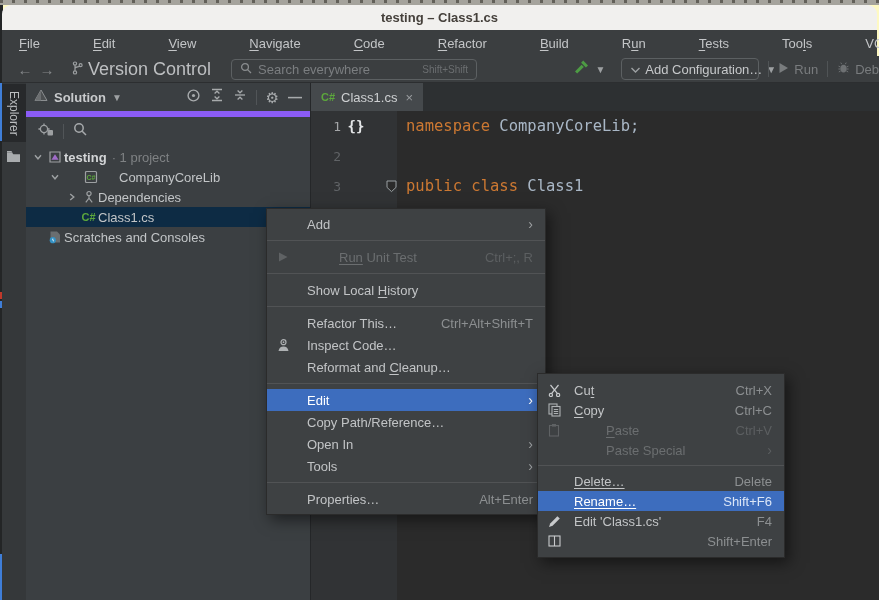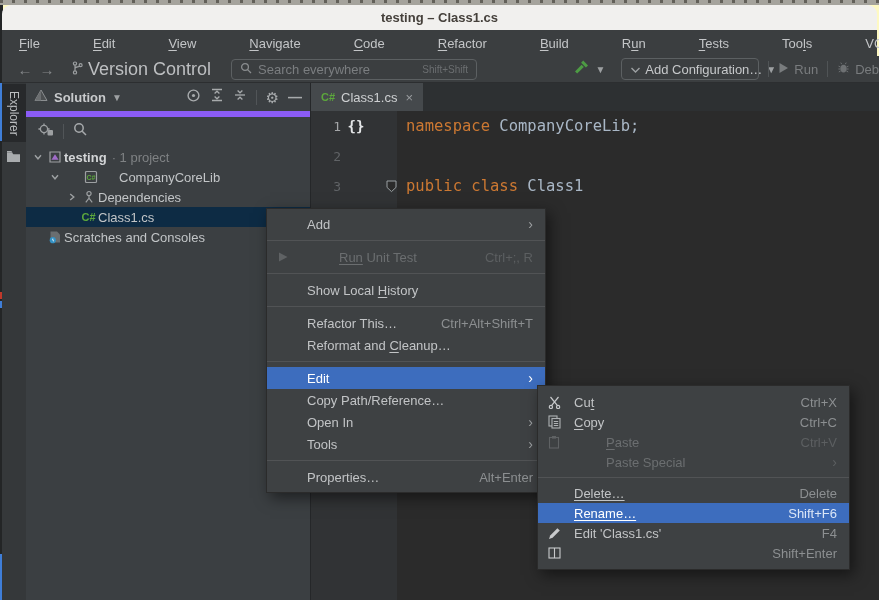--- a/index.html
+++ b/index.html
@@ -75,21 +75,21 @@
   .lnum.active{color:#a4a6a8;}
   .gslot{width:30px;text-align:center;color:#e4e6e8;font-size:14px;font-weight:bold;flex:none;}
   .fslot{width:26px;display:flex;justify-content:flex-end;align-items:center;flex:none;}
   .code{padding-left:9px;white-space:pre;}
   .tok-keyword{color:#cc7832;}
   .tok-plain{color:#a9b7c6;}
   
   .menu{position:absolute;background:#3e4143;border:1px solid #2b2b2b;box-shadow:4px 5px 14px rgba(0,0,0,.5);
      box-sizing:border-box;font-size:13px;color:#c2c4c6;z-index:5;}
   .ctx{left:258px;top:208px;width:280px;padding:4px 0;margin-left:8px;}
-  .submenu{left:537px;top:385px;width:313px;padding:6px 0;z-index:6;}
+  .submenu{left:537px;top:373px;width:248px;padding:6px 0;z-index:6;}
   .menu-item{display:flex;align-items:center;padding:0 12px 0 10px;}
   .ctx .menu-item{height:22px;}
   .submenu .menu-item{height:20px;}
   .menu-item.selected{background:#3d6dbe;color:#ffffff;}
   .menu-item.disabled{color:#6b6e70;gap:32px;}
   .mi-icon{width:26px;display:flex;align-items:center;flex:none;}
   .ctx .mi-icon{width:30px;}
   .mi-label{white-space:nowrap;}
   .mi-right{margin-left:auto;color:#8c8f91;white-space:nowrap;}
   .menu-item.selected .mi-right{color:#dbe6f7;}
@@ -350,20 +350,30 @@
         <span class="mi-icon"></span>
         <span class="mi-label">Show Local <span class="mn">H</span>istory</span>
       </div>
       <div class="menu-sep"></div>
       <div class="menu-item">
         <span class="mi-icon"></span>
         <span class="mi-label">Refactor This…</span>
         <span class="mi-right">Ctrl+Alt+Shift+T</span>
       </div>
       <div class="menu-item">
+        <span class="mi-icon">
+          <svg width="13" height="14" viewBox="0 0 13 14">
+            <circle cx="6.5" cy="4.2" r="2.5" fill="none" stroke="#aeb1b3" stroke-width="1.2"></circle>
+            <circle cx="6.5" cy="4.2" r="0.9" fill="#aeb1b3"></circle>
+            <path d="M1.5 13c.5-3 2.4-4.4 5-4.4s4.5 1.4 5 4.4z" fill="#aeb1b3"></path>
+          </svg>
+        </span>
+        <span class="mi-label">Inspect Code…</span>
+      </div>
+      <div class="menu-item">
         <span class="mi-icon"></span>
         <span class="mi-label">Reformat and <span class="mn">C</span>leanup…</span>
       </div>
       <div class="menu-sep"></div>
       <div class="menu-item selected">
         <span class="mi-icon"></span>
         <span class="mi-label">Edit</span>
         <span class="mi-arrow">›</span>
       </div>
       <div class="menu-item">

